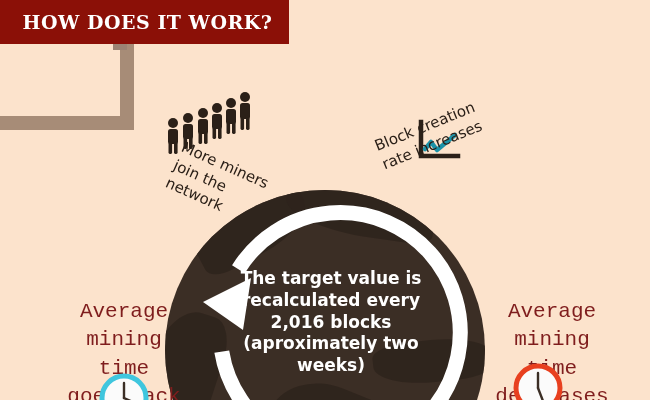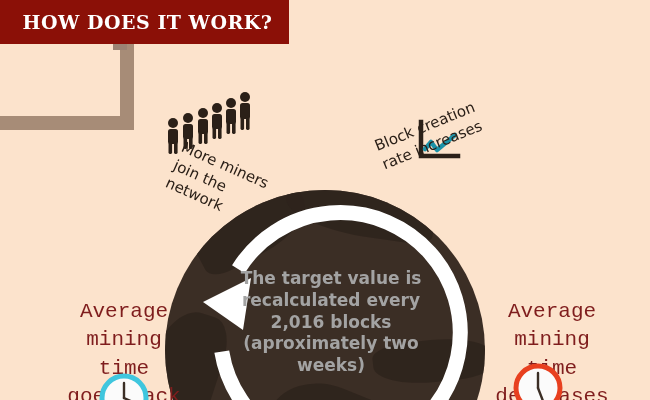--- a/index.html
+++ b/index.html
@@ -105,21 +105,21 @@
     height: 320px;
   }
 
   
   #wheel-caption {
     position: absolute;
     left: 52px;
     top: 78px;
     width: 228px;
     text-align: center;
-    color: #a3a3a3;
+    color: #ffffff;
     font-family: "DejaVu Sans", sans-serif;
     font-weight: bold;
     font-size: 17px;
     line-height: 1.28;
   }
 
   
   .rot-label {
     position: absolute;
     color: #2B2018;

